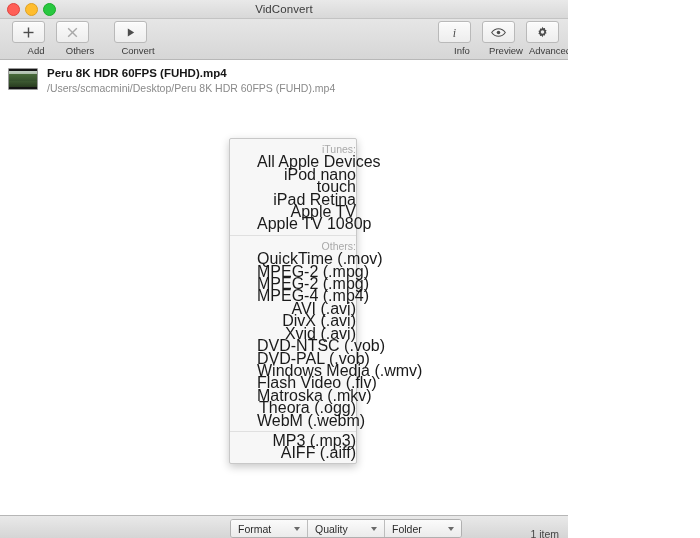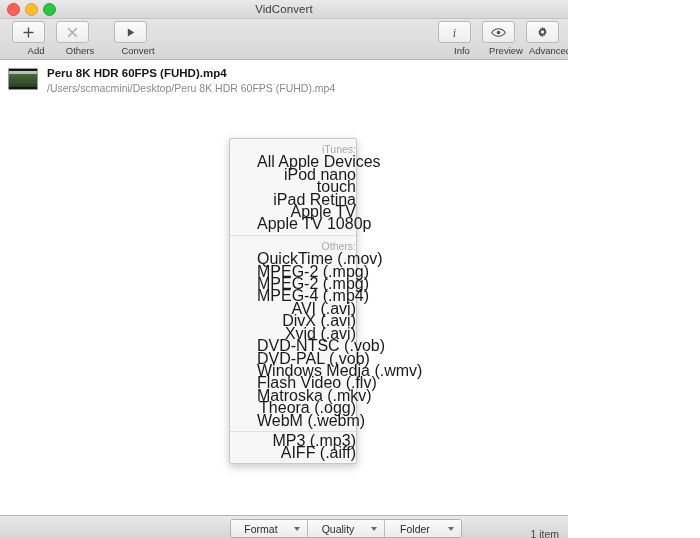--- a/index.html
+++ b/index.html
@@ -114,21 +114,21 @@
     height:17px;border:1px solid #b0b0b0;border-radius:3px;overflow:hidden;
     background:linear-gradient(to bottom,#fbfbfb,#e9e9e9);
   }
   .popbtn{
     display:flex;align-items:center;justify-content:center;gap:10px;
     padding:0 7px;height:100%;box-sizing:border-box;
     font-size:10.5px;color:#2b2b2b;cursor:default;
     background:linear-gradient(to bottom,#fbfbfb,#ebebeb);
   }
   .popbtn + .popbtn{border-left:1px solid #bdbdbd;}
-  .popbtn .cap{min-width:46px;text-align:center;}
+  .popbtn .cap{min-width:46px;text-align:left;}
   .caret{
     width:0;height:0;border-left:3.5px solid transparent;border-right:3.5px solid transparent;
     border-top:4px solid #6a6a6a;
   }
   .count{
     position:absolute;right:9px;font-size:10.5px;color:#464646;margin-top:14px;
   }
 </style>
 </head>
 <body>

